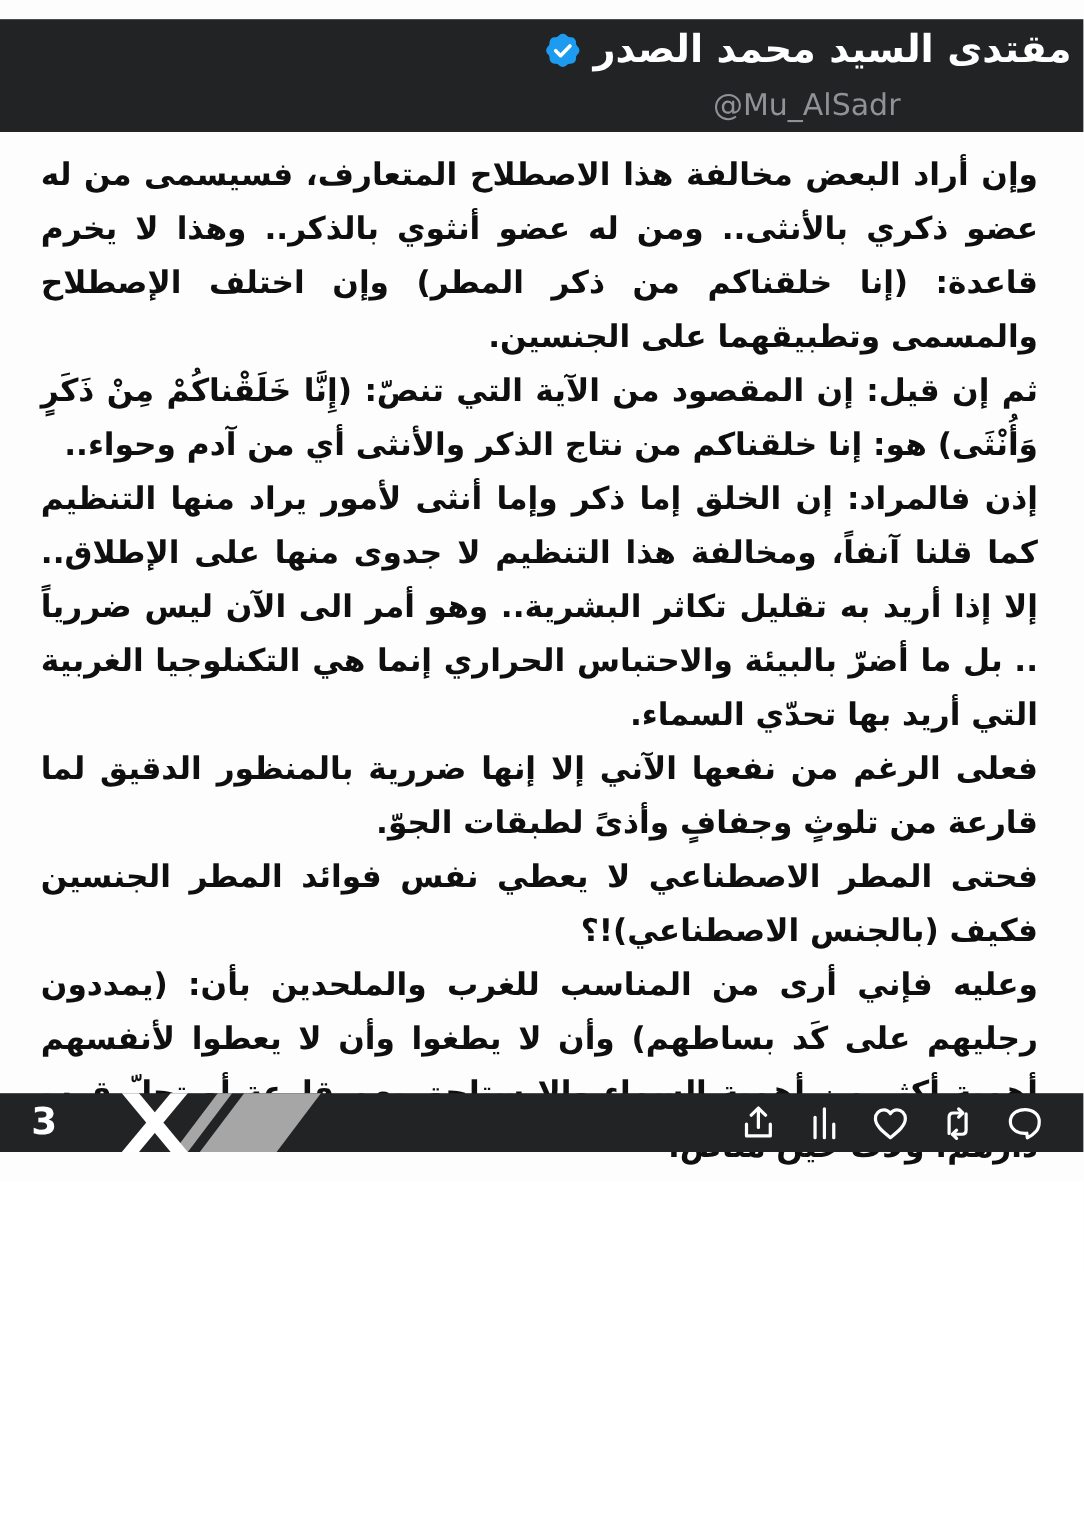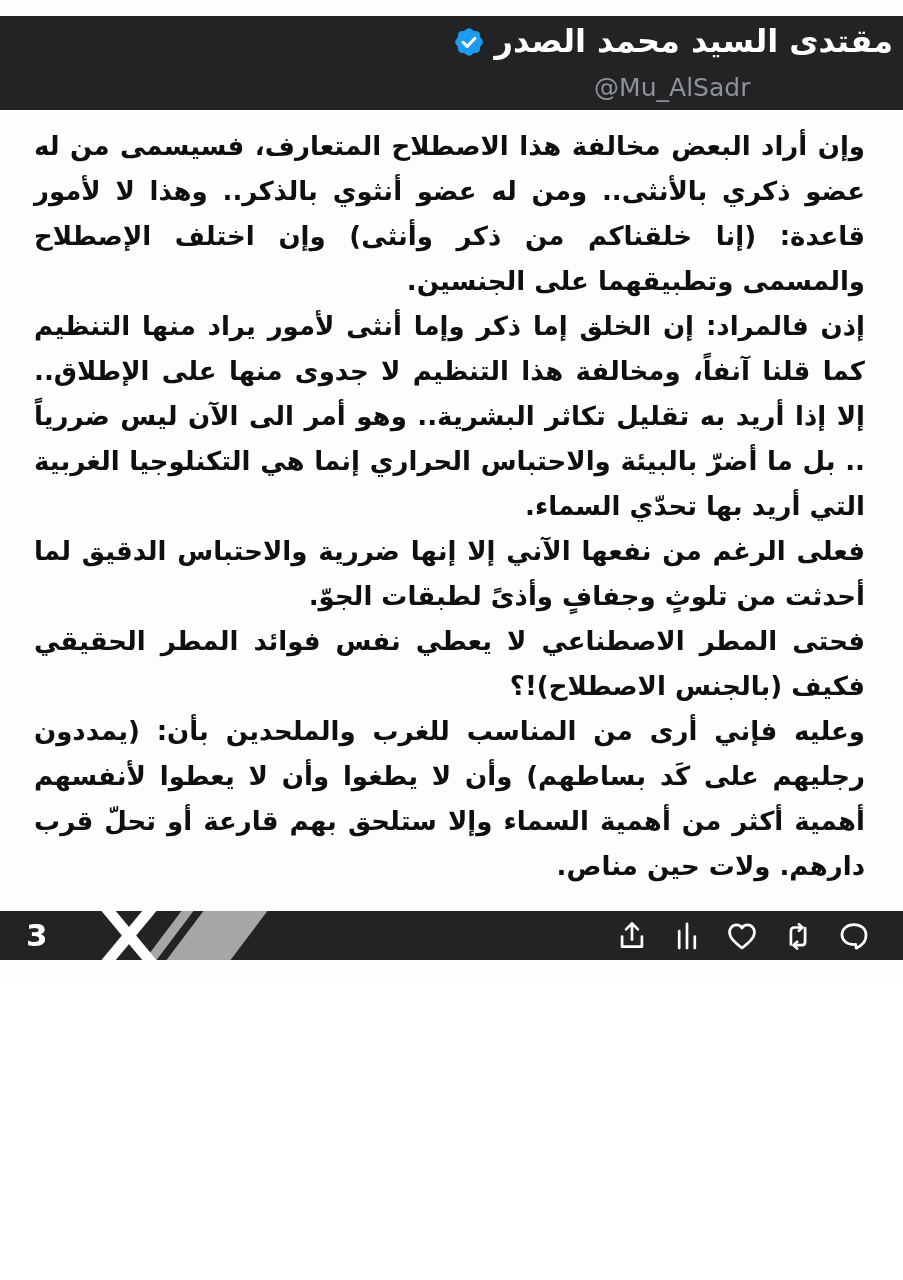--- a/index.html
+++ b/index.html
@@ -82,24 +82,25 @@
           </g>
           <path d="M7.8 12.2 L10.7 15.1 L16.2 9.4" fill="none" stroke="#ffffff" stroke-width="2.1" stroke-linecap="round" stroke-linejoin="round"></path>
         </svg>
       </div>
       <div class="handle">@Mu_AlSadr</div>
     </div>
   </div>
 
   <div class="post-body">
     <div>
-        <p class="para">وإن أراد البعض مخالفة هذا الاصطلاح المتعارف، فسيسمى من له عضو ذكري بالأنثى.. ومن له عضو أنثوي بالذكر.. وهذا لا لأمور قاعدة: (إنا خلقناكم من ذكر وأنثى) وإن اختلف الإصطلاح والمسمى وتطبيقهما على الجنسين.</p>
+        <p class="para">وإن أراد البعض مخالفة هذا الاصطلاح المتعارف، فسيسمى من له عضو ذكري بالأنثى.. ومن له عضو أنثوي بالذكر.. وهذا لا يخرم قاعدة: (إنا خلقناكم من ذكر المطر) وإن اختلف الإصطلاح والمسمى وتطبيقهما على الجنسين.</p>
+        <p class="para">ثم إن قيل: إن المقصود من الآية التي تنصّ: (إِنَّا خَلَقْناكُمْ مِنْ ذَكَرٍ وَأُنْثَى) هو: إنا خلقناكم من نتاج الذكر والأنثى أي من آدم وحواء..</p>
         <p class="para">إذن فالمراد: إن الخلق إما ذكر وإما أنثى لأمور يراد منها التنظيم كما قلنا آنفاً، ومخالفة هذا التنظيم لا جدوى منها على الإطلاق.. إلا إذا أريد به تقليل تكاثر البشرية.. وهو أمر الى الآن ليس ضررياً .. بل ما أضرّ بالبيئة والاحتباس الحراري إنما هي التكنلوجيا الغربية التي أريد بها تحدّي السماء.</p>
-        <p class="para">فعلى الرغم من نفعها الآني إلا إنها ضررية والاحتباس الدقيق لما أحدثت من تلوثٍ وجفافٍ وأذىً لطبقات الجوّ.</p>
-        <p class="para">فحتى المطر الاصطناعي لا يعطي نفس فوائد المطر الحقيقي فكيف (بالجنس الاصطلاح)!؟</p>
+        <p class="para">فعلى الرغم من نفعها الآني إلا إنها ضررية بالمنظور الدقيق لما قارعة من تلوثٍ وجفافٍ وأذىً لطبقات الجوّ.</p>
+        <p class="para">فحتى المطر الاصطناعي لا يعطي نفس فوائد المطر الجنسين فكيف (بالجنس الاصطناعي)!؟</p>
         <p class="para">وعليه فإني أرى من المناسب للغرب والملحدين بأن: (يمددون رجليهم على كَد بساطهم) وأن لا يطغوا وأن لا يعطوا لأنفسهم أهمية أكثر من أهمية السماء وإلا ستلحق بهم قارعة أو تحلّ قرب دارهم. ولات حين مناص.</p>
       </div>
     <div class="signature">
         <p class="sig-line">مقتدى بن السيد محمد الصدر</p>
       </div>
   </div>
 
   <div class="footer">
     <div class="page-number">3</div>
 

